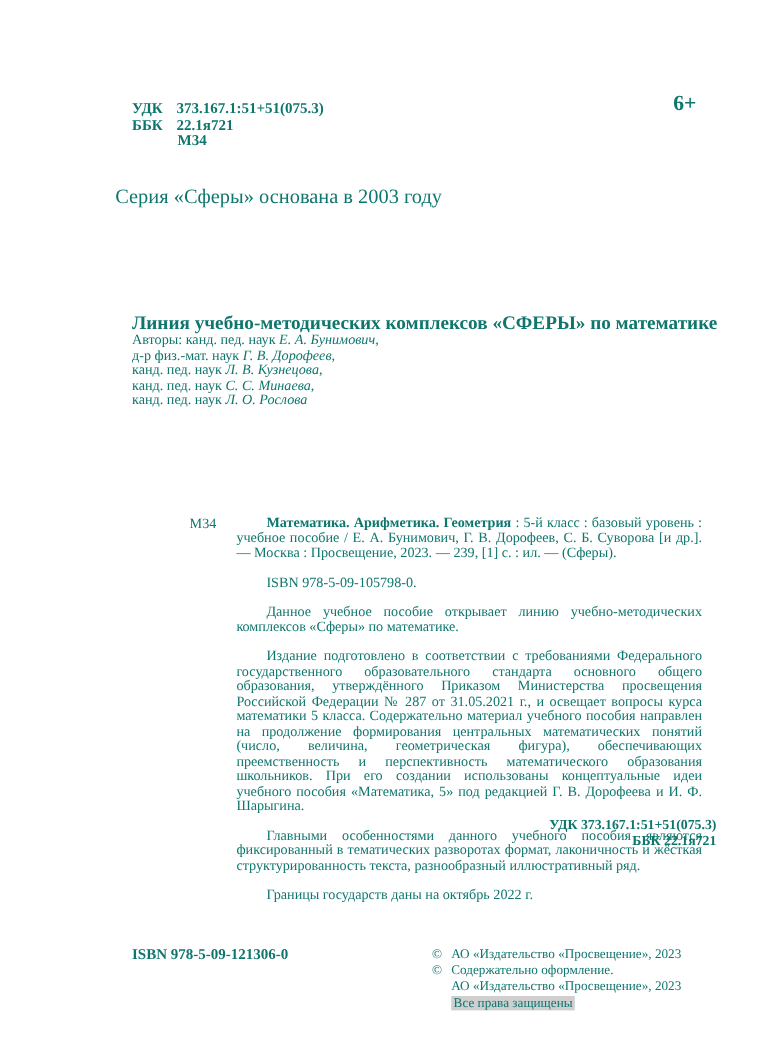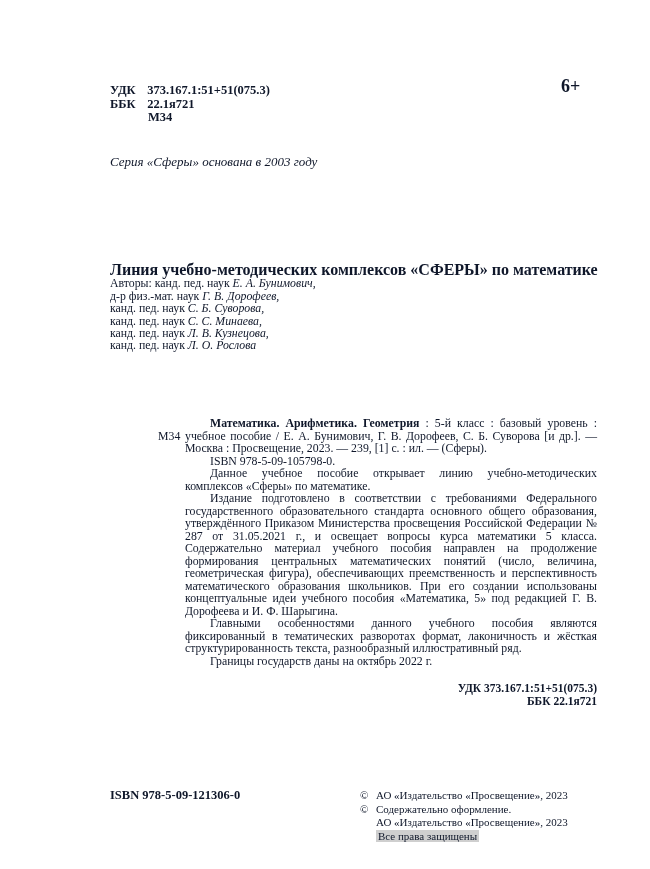--- a/index.html
+++ b/index.html
@@ -2,60 +2,60 @@
 <html><head>
 <meta charset="utf-8">
 <style>
   html,body { margin:0; padding:0; background:#e8e8e8; }
   .page {
     position:relative;
     width:650px; height:869px;
     margin:0 auto;
     background:#ffffff;
     font-family:"Liberation Serif", serif;
-    color:#0f172a;
+    color:#0f766e;
     overflow:hidden;
   }
   
   .header-left {
     position:absolute; top:84px; left:110px;
     font-weight:bold; font-size:12.5px; line-height:13.5px;
     white-space:nowrap;
   }
   .header-left .label { display:inline-block; min-width:34px; }
   .header-left .code-m { margin-left:38px; }
   
   .age-badge {
     position:absolute; top:76px; left:561px;
     font-weight:bold; font-size:18px;
   }
   
   .series-note {
-    position:absolute; top:154px; left:110px;
-    font-style:italic; font-size:13px;
+    position:absolute; top:154px; left:96px;
+    font-size:17px;
   }
   
   .umk-block {
     position:absolute; top:264px; left:110px; width:460px;
     font-size:11.8px; line-height:12.4px;
   }
   .umk-title { font-weight:bold; font-size:16px; margin-bottom:1px; white-space:nowrap; }
   .author-line { white-space:nowrap; }
   .author-name { font-weight:normal; font-style:italic; }
   
   .margin-code {
     position:absolute; top:429px; left:158px;
     font-size:11.8px;
   }
   .annotation {
     position:absolute; top:417px; left:185px; width:412px;
     font-size:11.8px; line-height:12.5px;
     text-align:justify;
   }
-  .annotation p { margin:0; text-indent:25px; }
+  .annotation p { margin:12px; text-indent:25px; }
   .bib-title { font-weight:bold; }
   .isbn-line { font-weight:normal; }
   
   .codes-right {
     position:absolute; top:682px; right:53px;
     font-weight:bold; font-size:11.5px; line-height:13px;
     text-align:right; white-space:nowrap;
   }
   
   .footer-isbn {
@@ -88,23 +88,22 @@
   </div>
 
   <div class="age-badge">6+</div>
 
   <div class="series-note">Серия «Сферы» основана в 2003 году</div>
 
   <div class="umk-block">
     <div class="umk-title">Линия учебно-методических комплексов «СФЕРЫ» по математике</div>
     <div class="author-line"><span>Авторы: канд. пед. наук </span><span class="author-name">Е. А. Бунимович,</span></div>
     <div class="author-line"><span>д-р физ.-мат. наук </span><span class="author-name">Г. В. Дорофеев,</span></div>
-    <div class="author-line"><span>канд. пед. наук </span><span class="author-name">С. Б. Суворова,</span></div>
+    <div class="author-line"><span>канд. пед. наук </span><span class="author-name">Л. В. Кузнецова,</span></div>
     <div class="author-line"><span>канд. пед. наук </span><span class="author-name">С. С. Минаева,</span></div>
-    <div class="author-line"><span>канд. пед. наук </span><span class="author-name">Л. В. Кузнецова,</span></div>
     <div class="author-line"><span>канд. пед. наук </span><span class="author-name">Л. О. Рослова</span></div>
   </div>
 
   <div class="margin-code">М34</div>
 
   <div class="annotation">
     <p><span class="bib-title">Математика. Арифметика. Геометрия</span><span> : 5-й класс : базовый уровень : учебное пособие / Е. А. Бунимович, Г. В. Дорофеев, С. Б. Суворова [и др.]. — Москва : Просвещение, 2023. — 239, [1] с. : ил. — (Сферы).</span></p>
     <p class="isbn-line">ISBN 978-5-09-105798-0.</p>
     <p>Данное учебное пособие открывает линию учебно-методических комплексов «Сферы» по математике.</p>
     <p>Издание подготовлено в соответствии с требованиями Федерального государственного образовательного стандарта основного общего образования, утверждённого Приказом Министерства просвещения Российской Федерации № 287 от 31.05.2021 г., и освещает вопросы курса математики 5 класса. Содержательно материал учебного пособия направлен на продолжение формирования центральных математических понятий (число, величина, геометрическая фигура), обеспечивающих преемственность и перспективность математического образования школьников. При его создании использованы концептуальные идеи учебного пособия «Математика, 5» под редакцией Г. В. Дорофеева и И. Ф. Шарыгина.</p>

